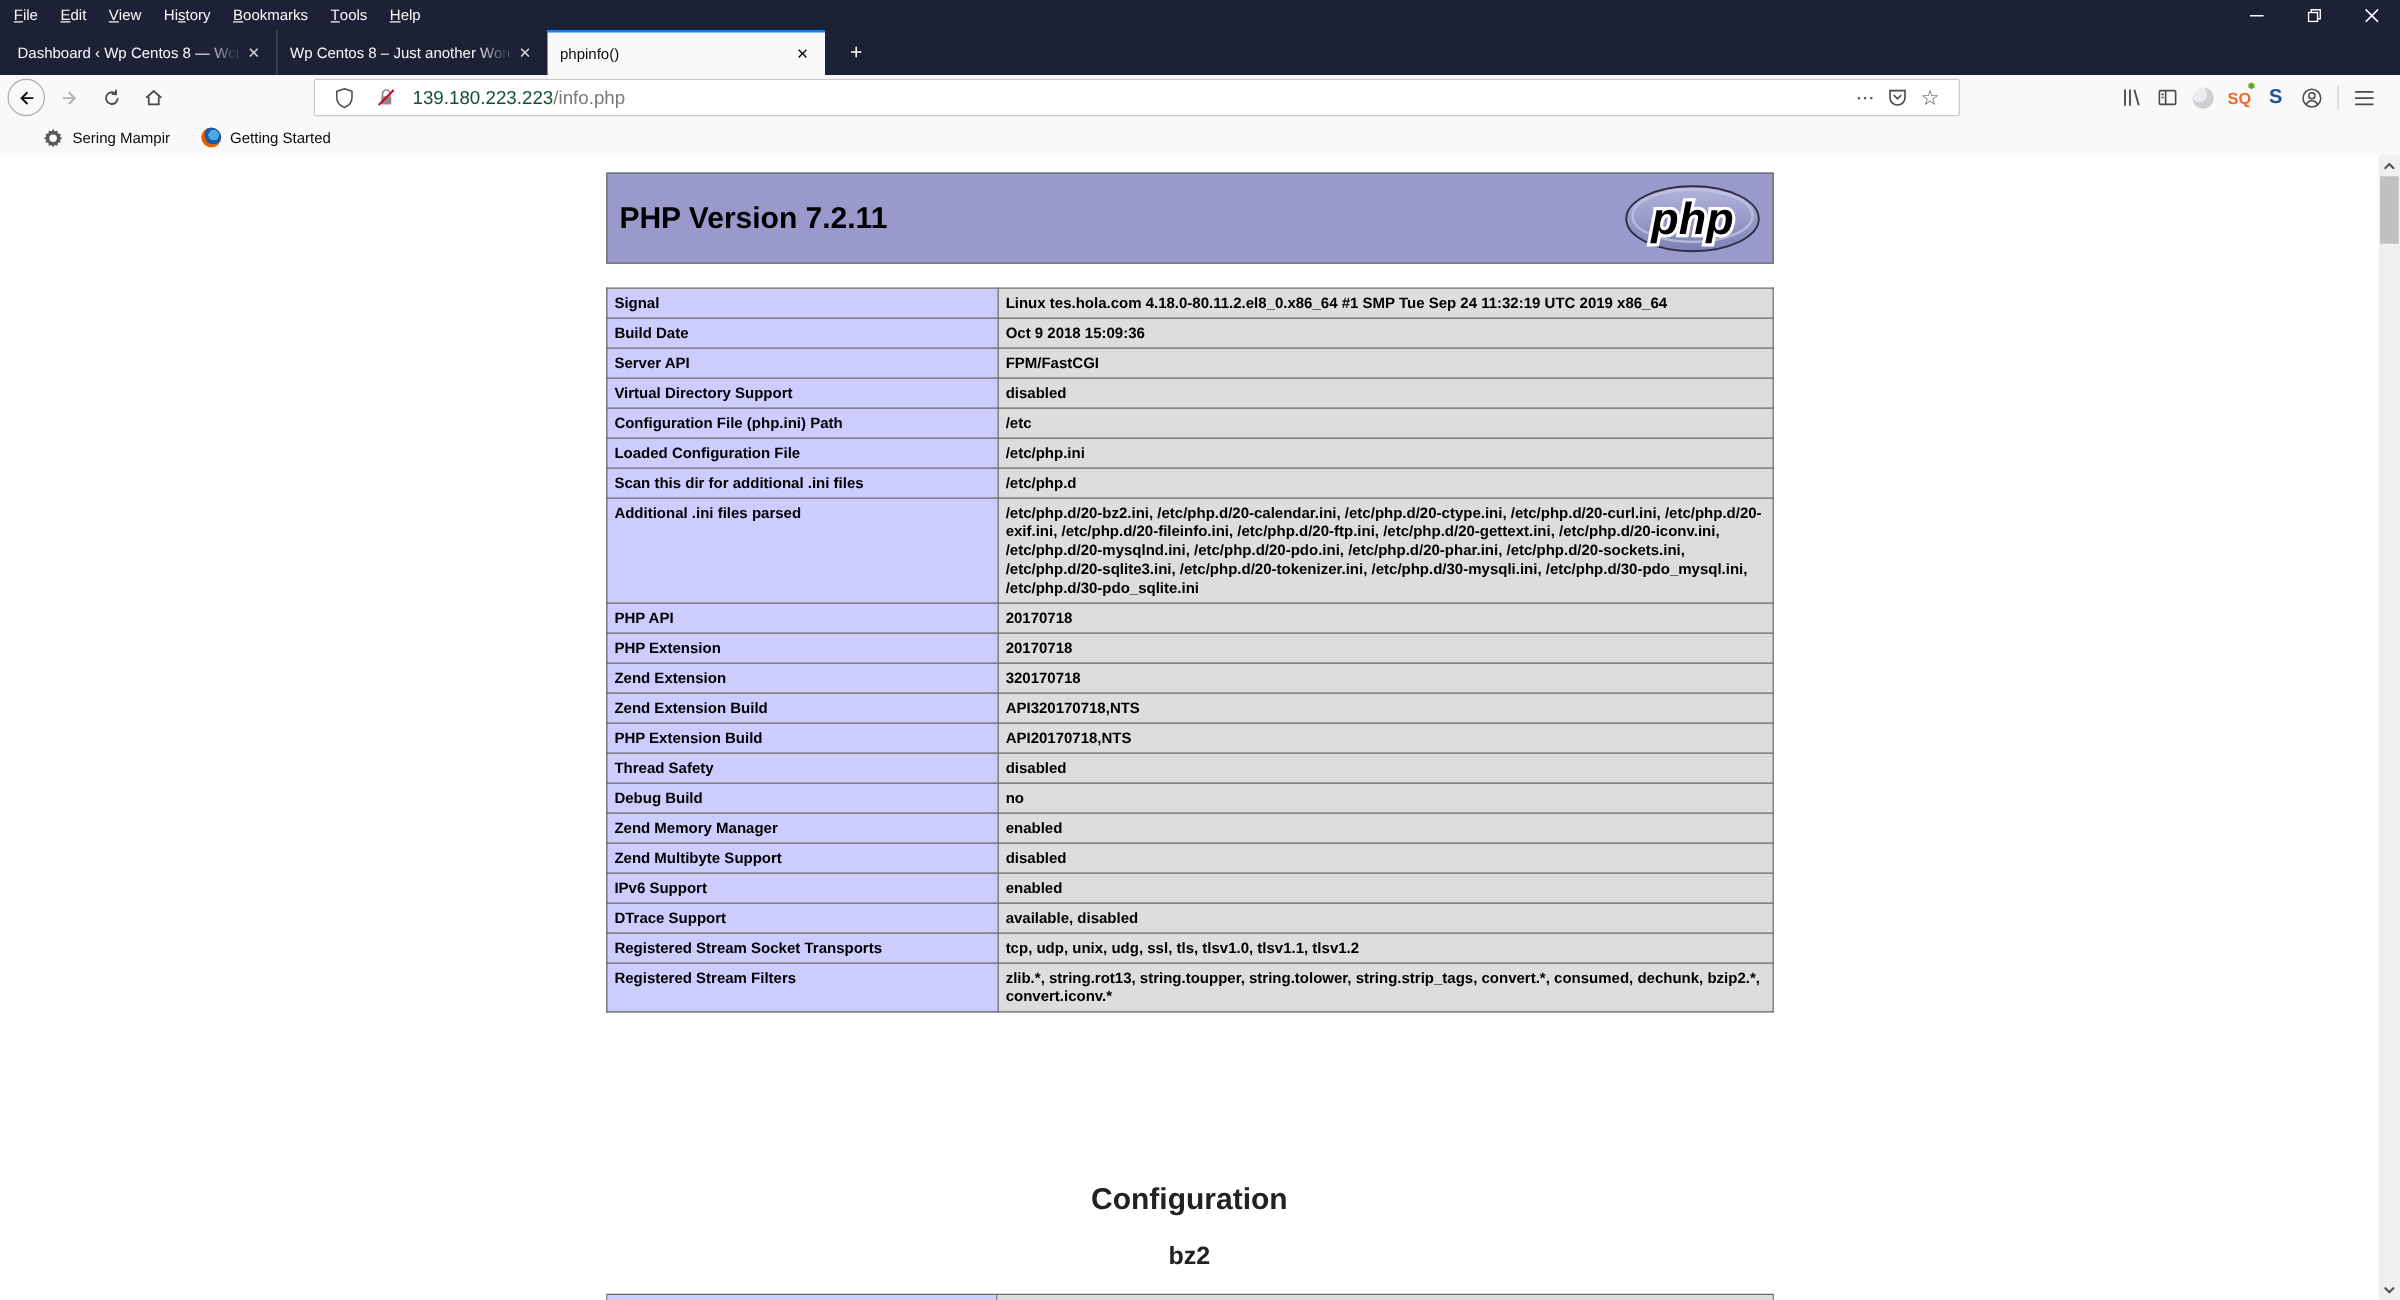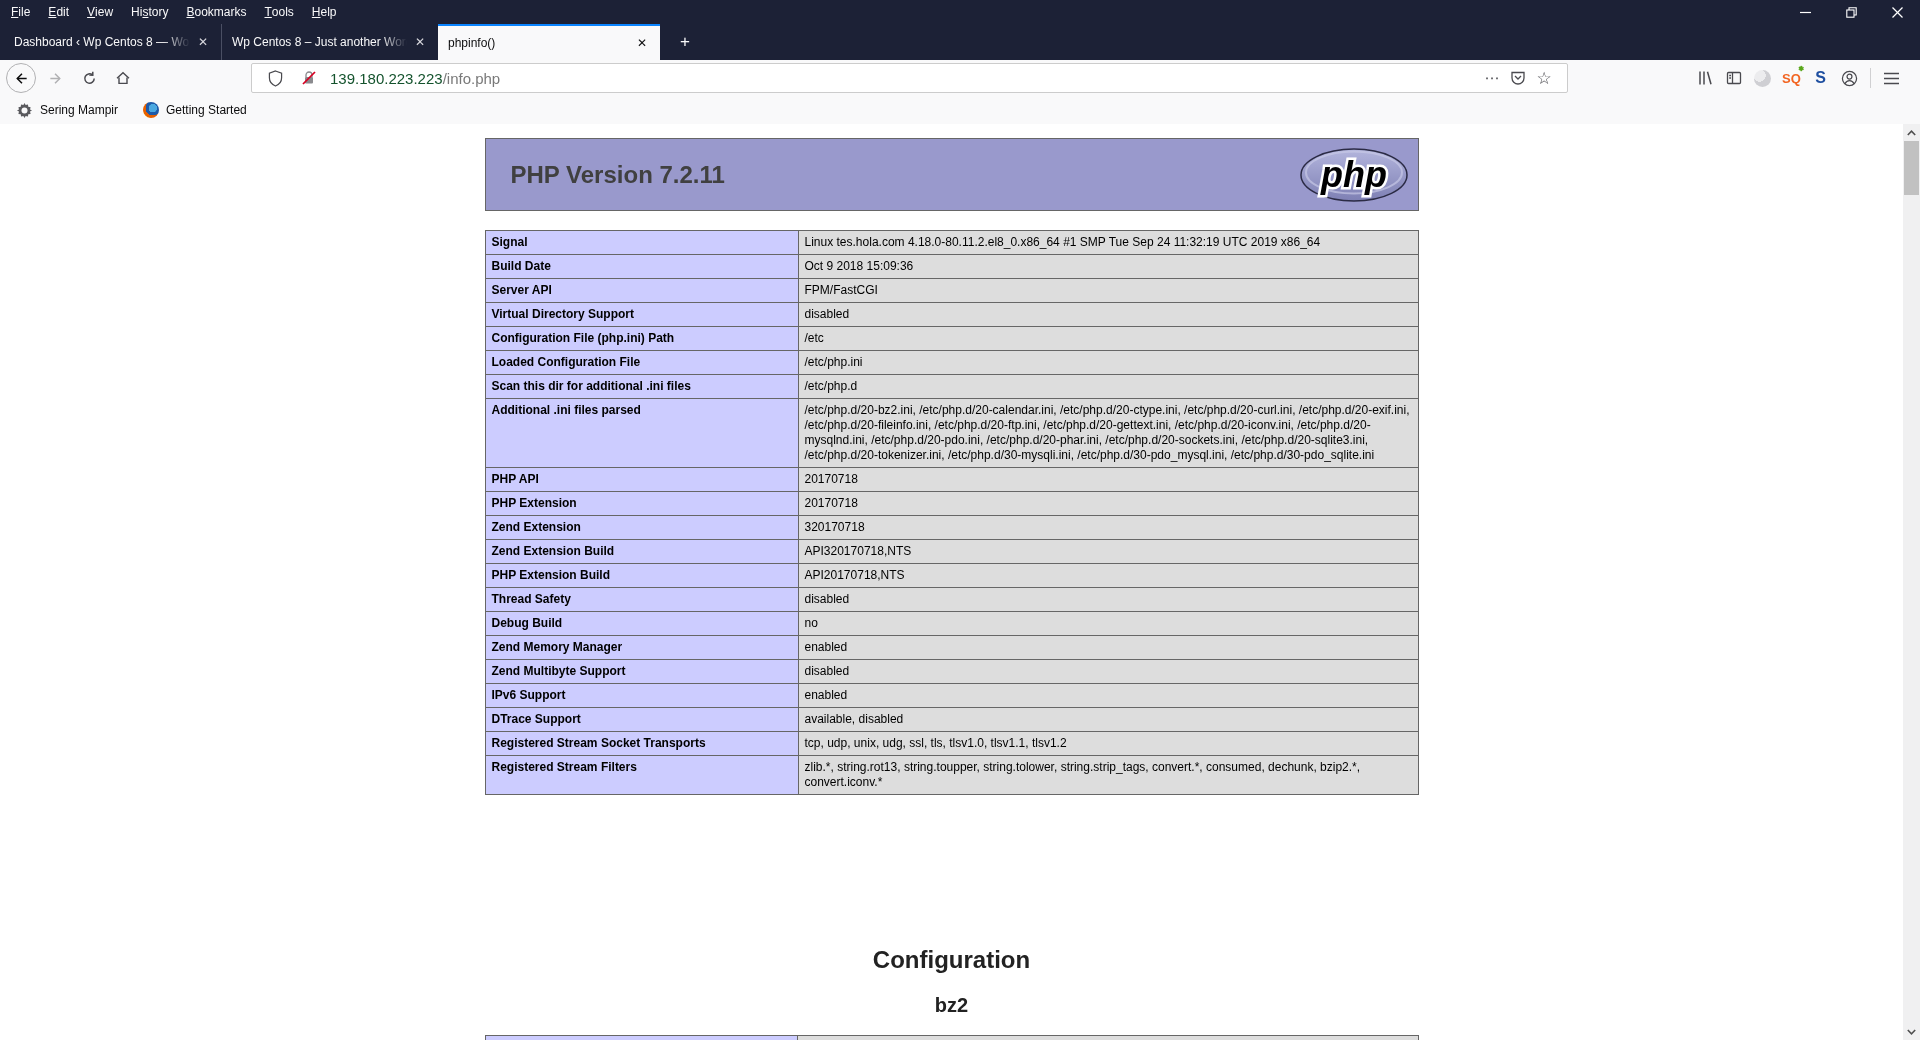--- a/index.html
+++ b/index.html
@@ -49,41 +49,41 @@
   .tb-icon { width:29px; height:29px; display:flex; align-items:center; justify-content:center; color:#4a4a4f; }
   .ext-disabled { width:17px; height:17px; border-radius:50%;
       background:radial-gradient(circle at 32% 32%, #ececee 0 38%, #cfcfd3 39% 100%); }
   .ext-sq { color:#f26522; font-weight:bold; font-size:13px; position:relative; }
   .ext-sq i { position:absolute; font-style:normal; color:#58a618; font-size:7px; top:1px; right:2px; }
   .ext-s  { color:#1f4fa0; font-weight:bold; font-size:16px; }
   .tb-sep { width:1px; height:20px; background:#d0d0d2; margin:0 6px; }
 
   
   .bookmarksbar { position:absolute; top:96px; left:0; right:0; height:28px; background:#f9f9fa;
-                  display:flex; align-items:center; padding-left:12px; font-size:12px; color:#0c0c0d; }
+                  display:flex; align-items:center; padding-left:30px; font-size:12px; color:#0c0c0d; }
   .bookmark { display:flex; align-items:center; margin-right:16px; padding:0 4px; }
   .bm-icon { width:17px; height:17px; margin-right:7px; display:flex; align-items:center; justify-content:center; }
   .firefox-ball { width:16px; height:16px; border-radius:50%;
       background:radial-gradient(circle at 62% 38%, #4aa8e0 0 30%, #1e5aa8 31% 52%, #e66000 53% 72%, #ff9500 73% 100%); }
 
   
   .content { position:absolute; top:124px; left:0; right:0; bottom:0; background:#fff; color:#222; }
   .php-page { position:absolute; left:0; top:0; right:17px; bottom:0; }
   .php-block { position:absolute; left:50%; transform:translateX(-50%); width:934px; }
 
   .php-header { top:14px; height:73px; background:var(--hbg,#9999cc); border:1px solid var(--tb,#666); }
-  .php-title { position:absolute; left:25px; top:50%; transform:translateY(-50%);
-               font-size:24px; font-weight:bold; color:#404040; }
+  .php-title { position:absolute; left:10px; top:50%; transform:translateY(-50%);
+               font-size:24px; font-weight:bold; color:#000000; }
   .php-logo { position:absolute; right:8px; top:7px; width:112px; height:58px; }
 
   .php-table { top:106px; border-collapse:collapse; font-size:12px; line-height:15px; }
   .php-table td { border:1px solid var(--tb,#666); padding:4px 6px; vertical-align:baseline;
                   word-wrap:break-word; color:#000; }
   td.cell-e { background:var(--ebg,#ccccff); font-weight:bold; width:313px; }
-  td.cell-v { background:var(--vbg,#dddddd); }
+  td.cell-v { background:var(--vbg,#dddddd);font-weight:bold; }
 
   .zend-box { top:733px; min-height:68px; background:var(--vbg,#dddddd); border:1px solid var(--tb,#666);
               padding:7px 9px; font-size:12px; line-height:15px; color:#000; }
   .zend-logo { position:absolute; right:10px; top:10px; font-weight:bold; font-size:42px;
                letter-spacing:-1.5px; line-height:44px; white-space:nowrap; }
   .zend-z   { color:var(--zblue,#1e7cb8); }
   .zend-deg { color:var(--zblue,#1e7cb8); font-size:15px; vertical-align:20px; letter-spacing:0; }
   .zend-e   { color:var(--zslate,#3f4e66); }
 
   .config-h1 { top:822px; text-align:center; font-size:24px; font-weight:bold; color:#222; }

